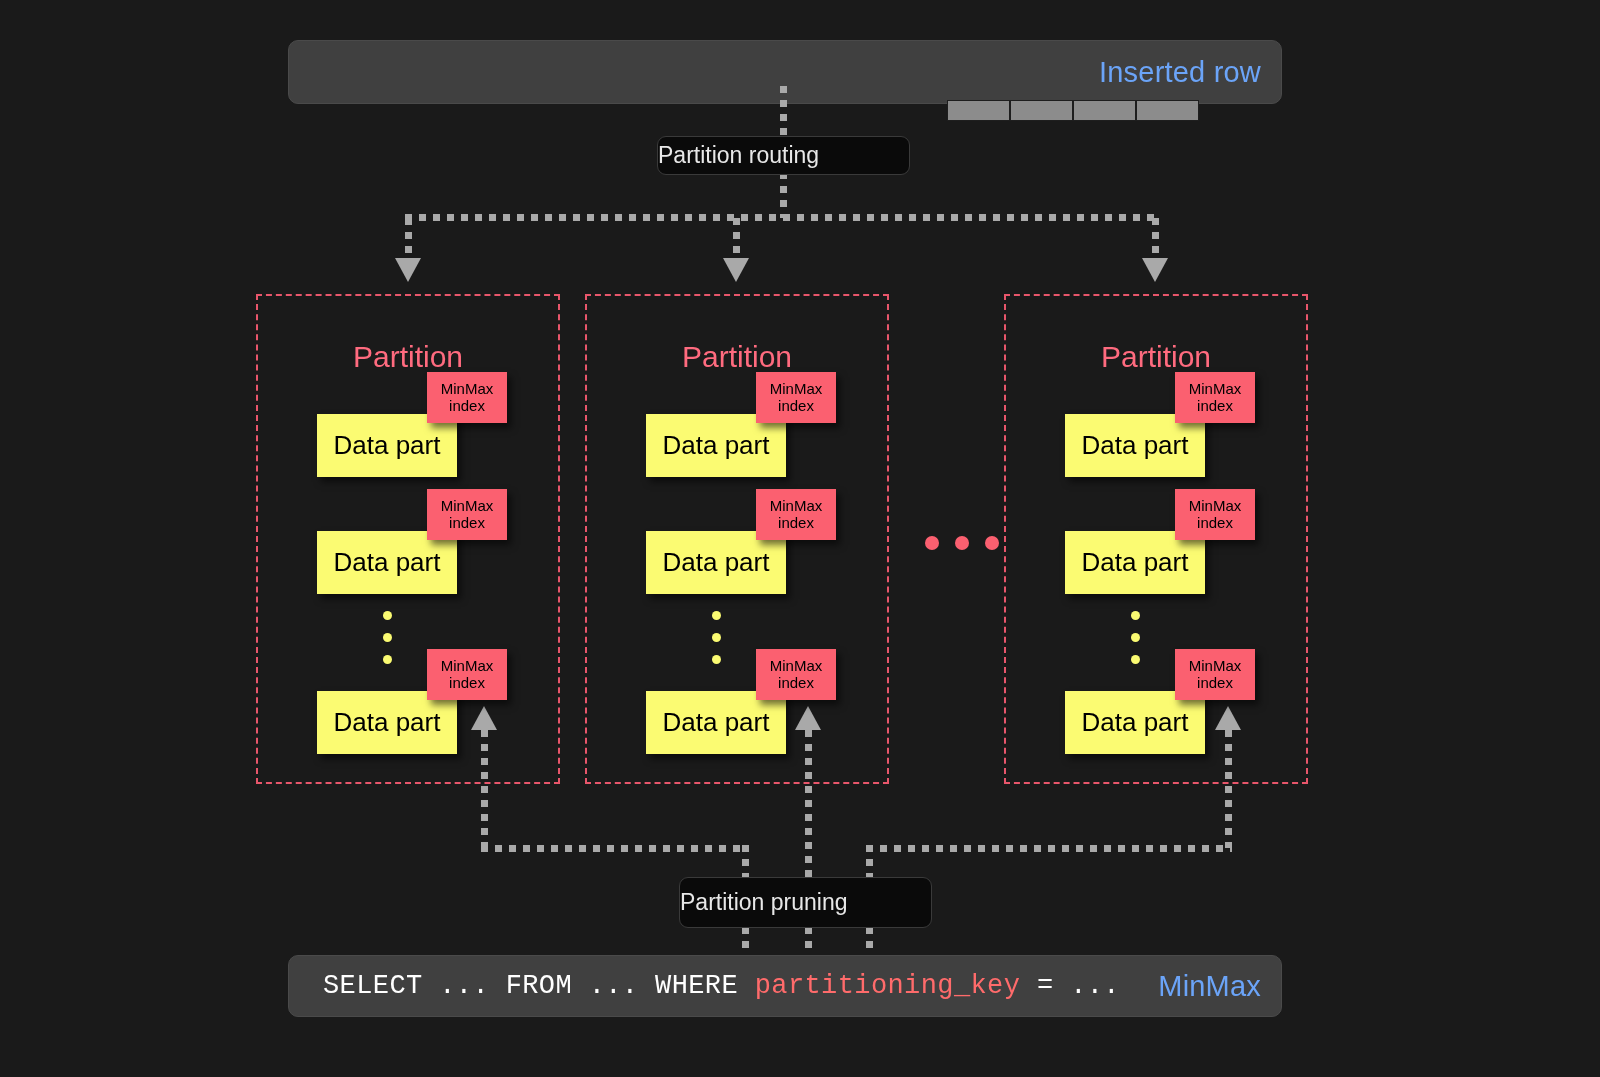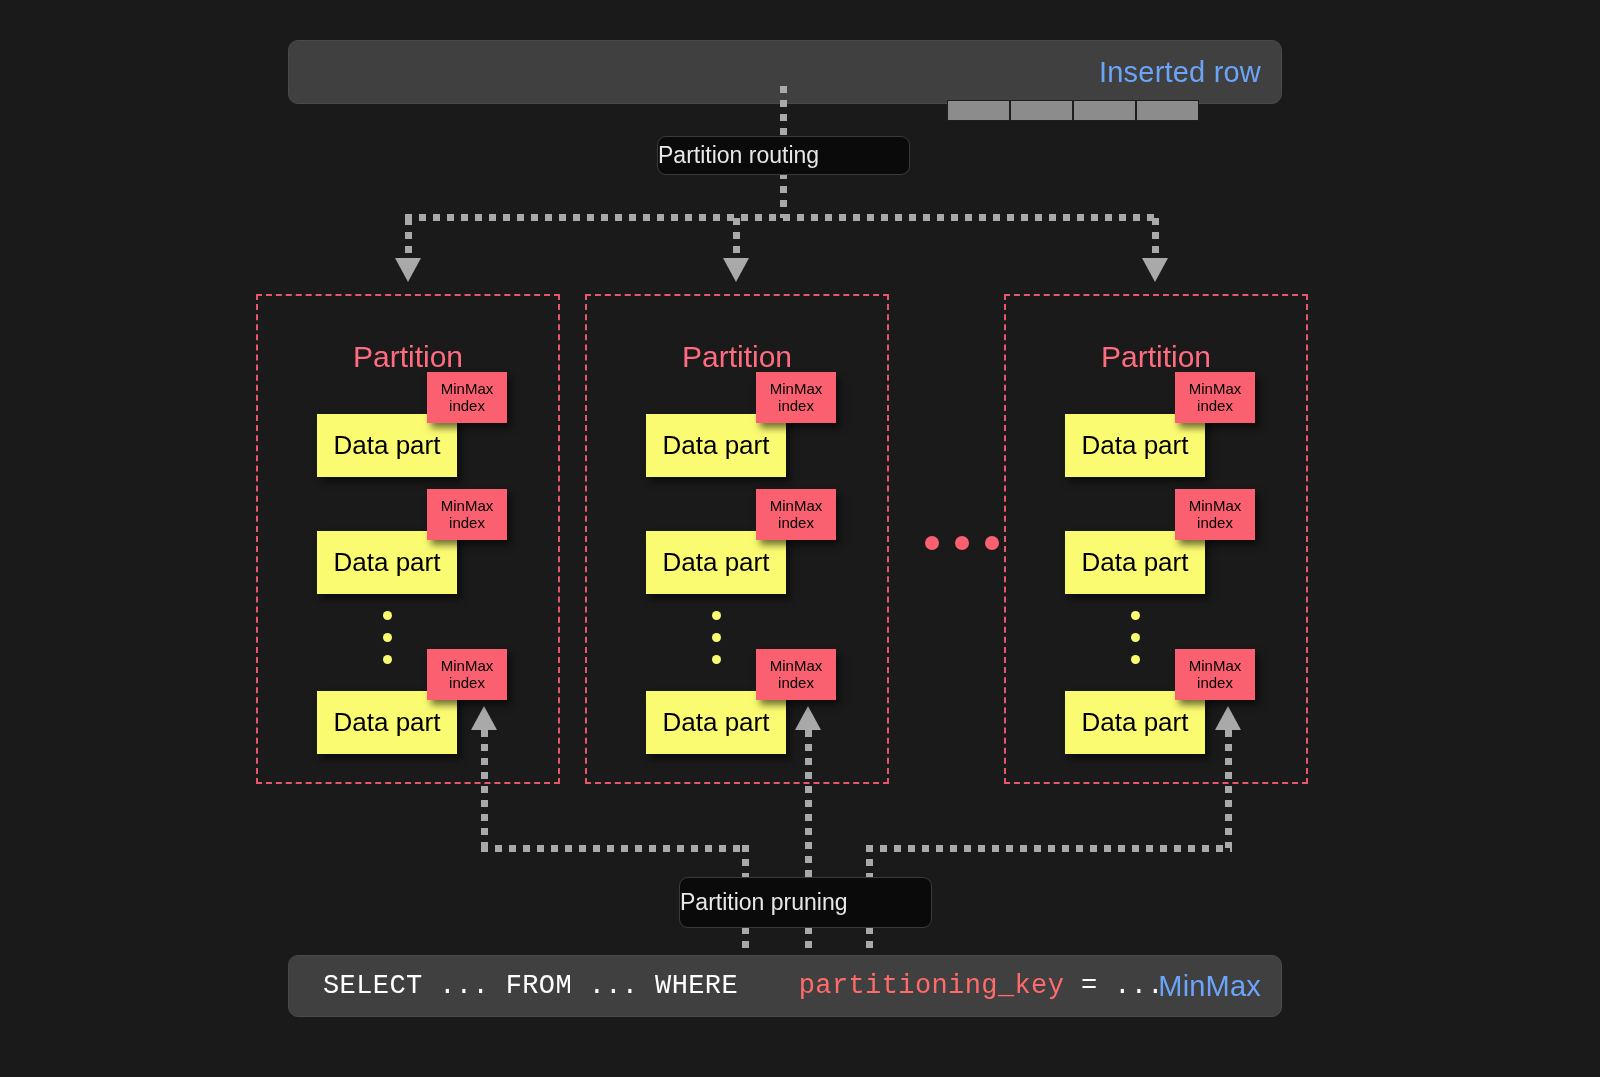--- a/index.html
+++ b/index.html
@@ -48,21 +48,21 @@
     position: absolute;
     left: 34px;
     top: 50%;
     transform: translateY(-50%);
     font-family: "Liberation Mono", "DejaVu Sans Mono", monospace;
     font-size: 27px;
     color: #ffffff;
     white-space: pre;
     letter-spacing: 0.4px;
   }
-  #query-text .kw { color: #ff6b6b; margin-left: 44px; }
+  #query-text .kw { color: #ff6b6b; }
 
   
   #row-cells {
     position: absolute;
     left: 658px; top: 59px;
     display: flex;
     gap: 0px;
   }
   #row-cells .cell {
     width: 63px;

